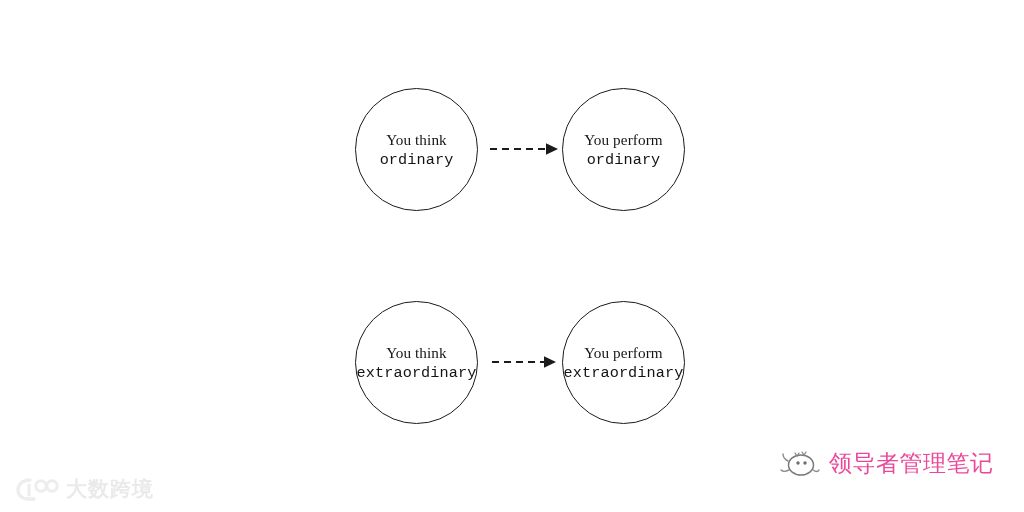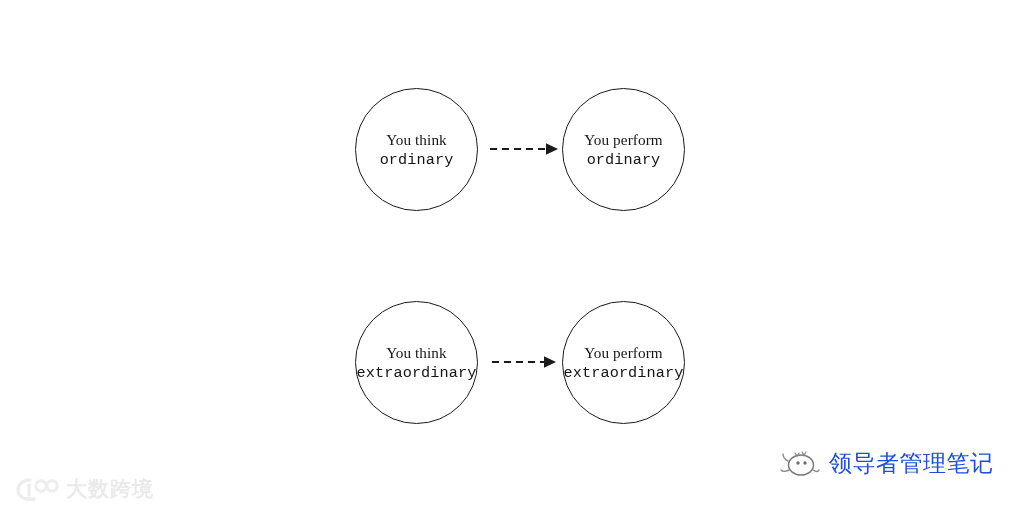--- a/index.html
+++ b/index.html
@@ -87,21 +87,21 @@
     position: absolute;
     left: 772px;
     top: 448px;
     display: flex;
     align-items: center;
     gap: 9px;
   }
   #watermark-right .wm-text {
     font-family: "DejaVu Sans", "Liberation Sans", sans-serif;
     font-size: 23px;
-    color: #1d4ed8;
+    color: #ec4899;
     letter-spacing: 0.5px;
     line-height: 1;
   }
 </style>
 </head>
 <body>
 
 <div id="diagram-canvas">
 
   <div class="node" id="node-think-ordinary">

